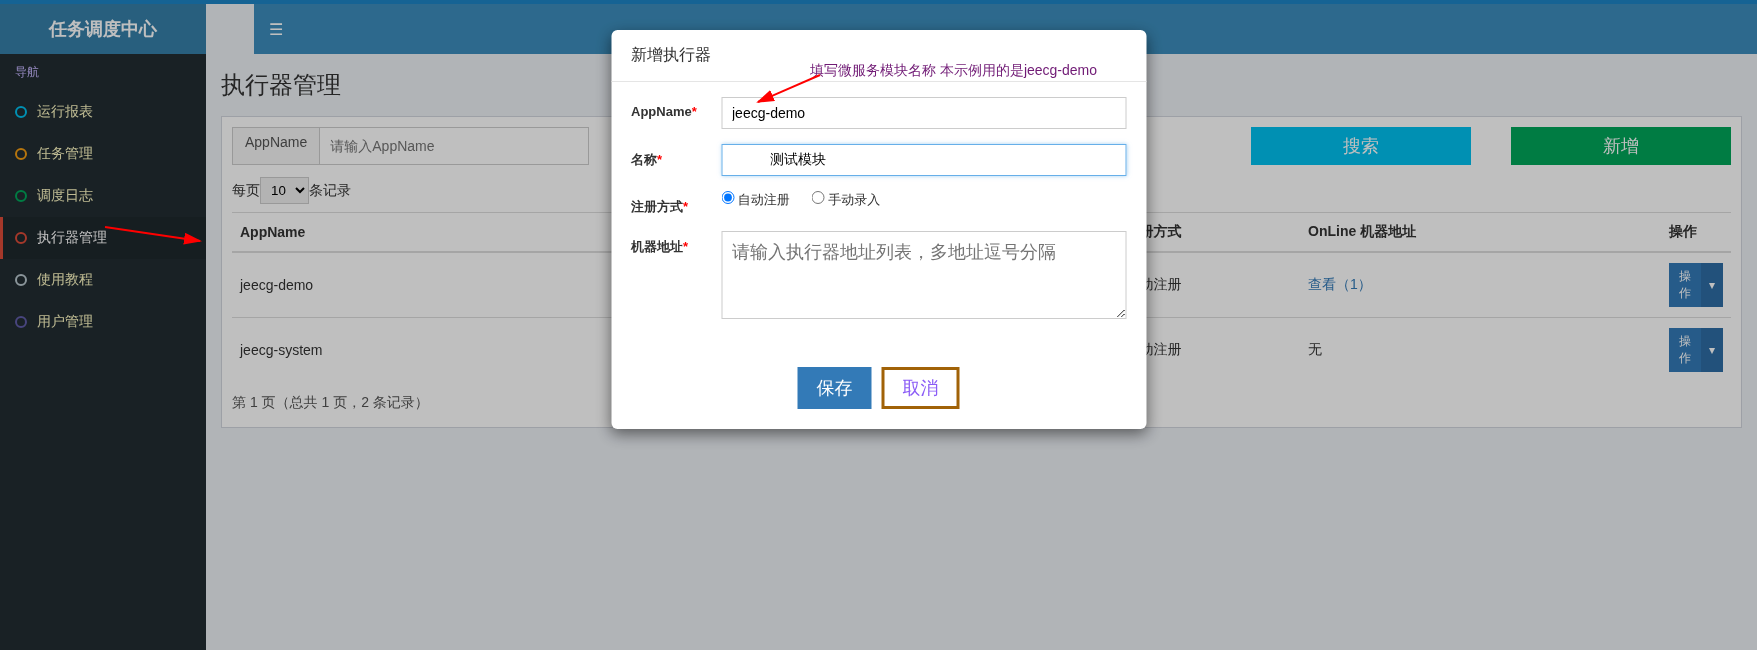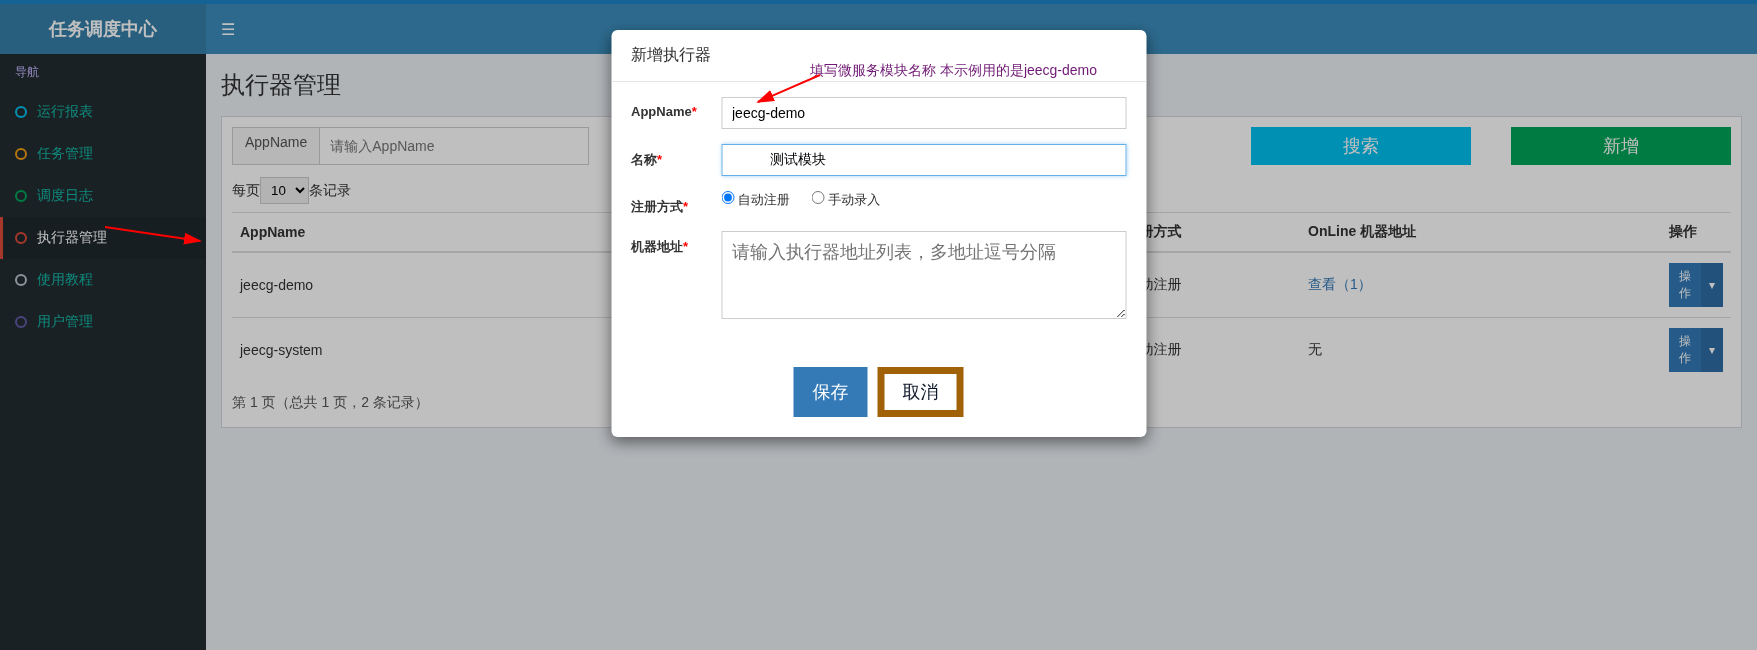--- a/index.html
+++ b/index.html
@@ -3,30 +3,30 @@
 <meta charset="utf-8">
 <style>
   * { box-sizing: border-box; margin: 0; padding: 0; }
   html, body { height: 100%; font-family: "Helvetica Neue", Helvetica, Arial, "Microsoft Yahei", sans-serif; font-size: 14px; color: #333; }
   body { background: #ecf0f5; }
 
   
   .chrome-bar { height: 4px; background: #1c84c6; width: 100%; }
 
   
-  .header { height: 50px; width: 100%; display: flex; }
+  .header { height: 50px; width: 100%; display: flex; gap: 48px; }
   .header-logo { width: 206px; background: #367fa9; color: #fff; font-weight: bold; font-size: 18px; display: flex; align-items: center; justify-content: center; }
   .header-main { flex: 1; background: #3c8dbc; display: flex; align-items: center; padding: 0 15px; }
   .hamburger { color: #fff; cursor: pointer; font-size: 16px; }
 
   
   .page-body { position: absolute; top: 54px; bottom: 0; left: 0; right: 0; display: flex; }
   .sidebar { width: 206px; background: #222d32; color: #b8c7ce; display: flex; flex-direction: column; }
   .sidebar-header { padding: 10px 15px; font-size: 12px; color: #c4b5fd; }
-  .nav-item { padding: 12px 15px; display: flex; align-items: center; gap: 10px; cursor: pointer; font-size: 14px; color: #14b8a6; }
+  .nav-item { padding: 12px 15px; display: flex; align-items: center; gap: 10px; cursor: pointer; font-size: 14px; color: #fef9c3; }
   .nav-item.active { background: #1e282c; color: #fff; border-left: 3px solid #dd4b39; padding-left: 12px; }
   .nav-item .dot { width: 12px; height: 12px; border-radius: 50%; border: 2px solid; display: inline-block; }
   .dot.aqua { border-color: #00c0ef; }
   .dot.yellow { border-color: #f39c12; }
   .dot.green { border-color: #00a65a; }
   .dot.red { border-color: #dd4b39; }
   .dot.purple { border-color: #605ca8; }
   .dot.gray { border-color: #b8c7ce; }
 
   
@@ -35,21 +35,21 @@
 
   .box { background: #fff; border: 1px solid #d2d6de; padding: 10px 10px 15px 10px; }
   .toolbar { display: flex; gap: 0; margin-bottom: 12px; align-items: stretch; }
   .toolbar-label { border: 1px solid #ccc; background: #f4f4f4; padding: 6px 12px; border-right: none; color:#555;}
   .toolbar-input { border: 1px solid #ccc; padding: 6px 10px; width: 270px; font-size:14px; }
   .toolbar-spacer { flex: 1; }
   .btn { border: 1px solid transparent; padding: 6px 40px; color: #fff; cursor: pointer; font-size: 18px; }
   .btn-info { background: #00c0ef; }
   .btn-success { background: #00a65a; }
   .btn-primary { background: #337ab7; }
-  .btn-default { background: #fff; border:7px solid #a16207; color:#0f172a; }
+  .btn-default { background: #fff; border:3px solid #a16207; color:#8b5cf6; }
 
   .perpage { display: flex; align-items: center; margin-bottom: 8px; color:#333; }
   .perpage select { border:1px solid #ccc; padding:4px 6px; }
 
   table { width: 100%; border-collapse: collapse; }
   th, td { text-align: left; padding: 10px 8px; border-top: 1px solid #ddd; }
   th { font-weight: bold; border-bottom: 2px solid #ddd; }
   .btn-op { background:#337ab7; color:#fff; border:none; padding:5px 10px; font-size:12px; }
   .btn-op-caret { background:#2e6da4; color:#fff; border:none; padding:5px 8px; font-size:12px; }
   .btn-group { display:inline-flex; }

